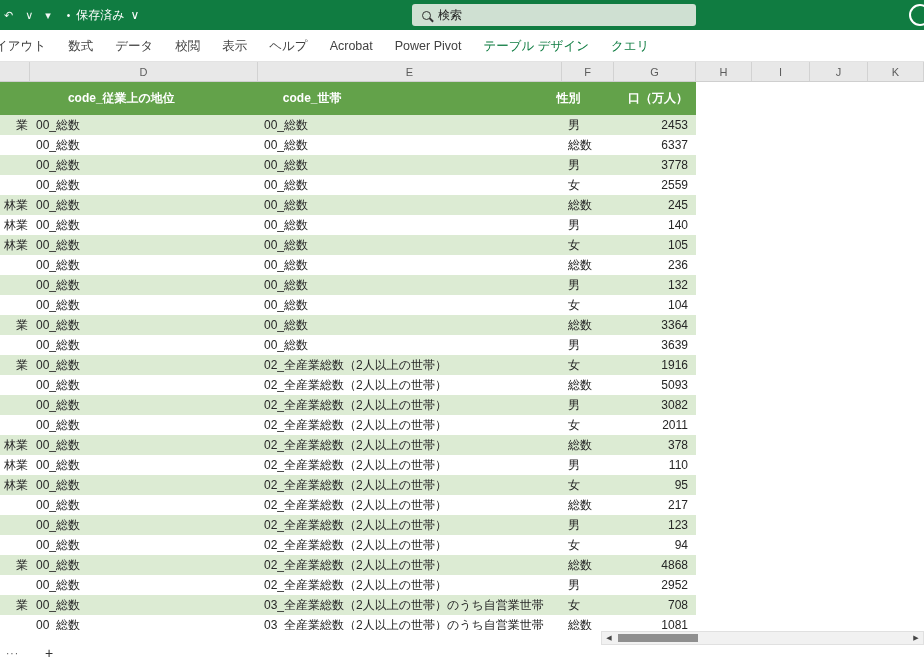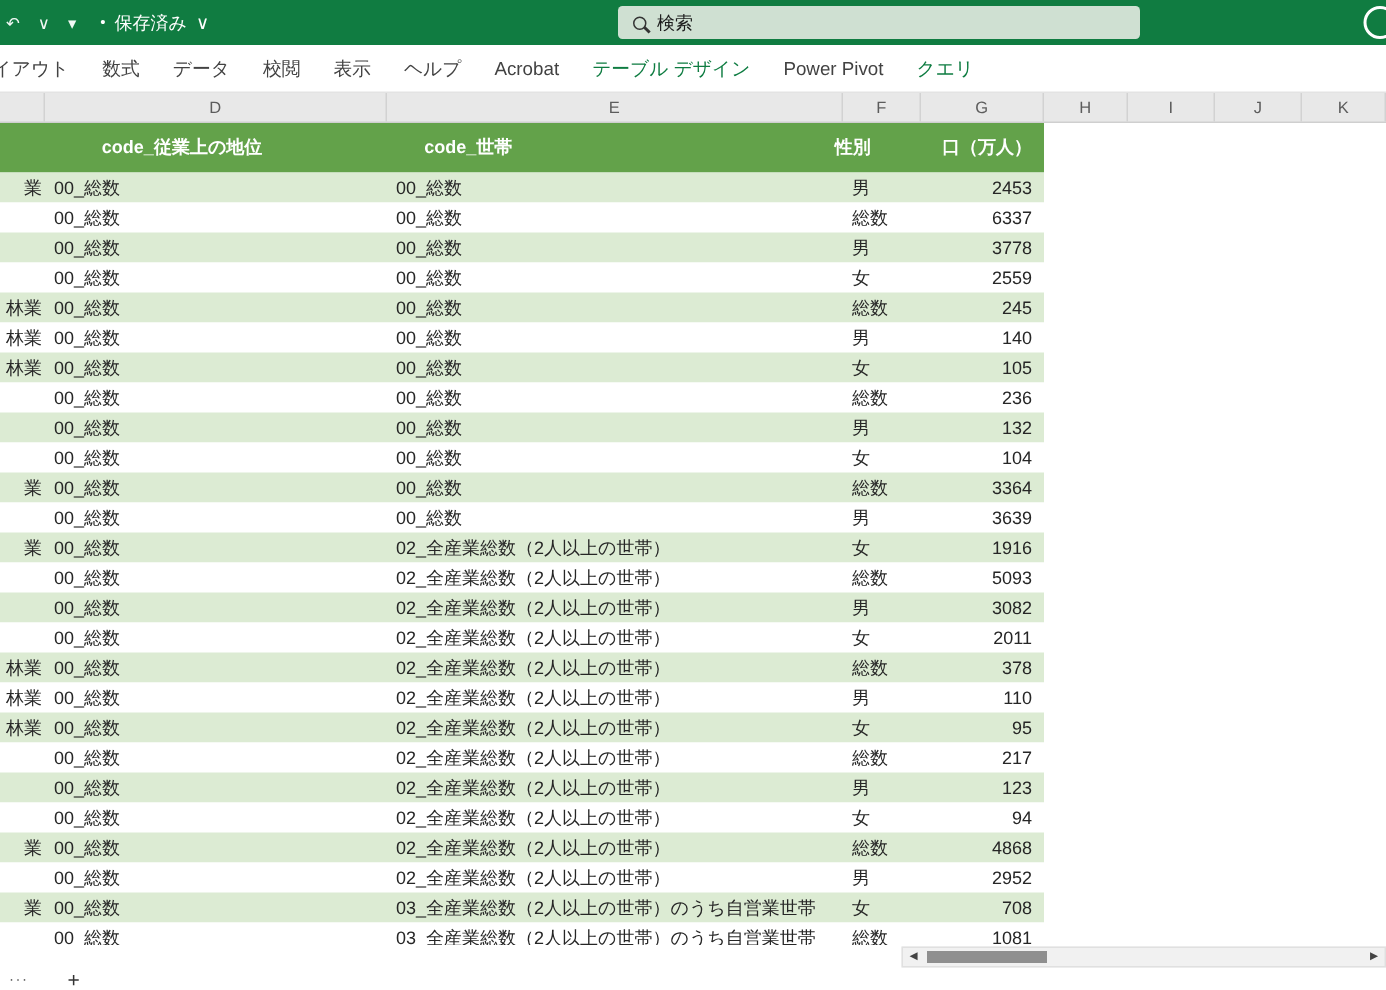--- a/index.html
+++ b/index.html
@@ -6,21 +6,21 @@
   html,body { margin:0; padding:0; }
   body { font-family:"Liberation Sans","DejaVu Sans",sans-serif; }
   .screen { position:relative; width:924px; height:660px; overflow:hidden; background:#fff; }
 
   
   .titlebar { position:relative; height:30px; background:#107C41; color:#fff; display:flex; align-items:center; }
   .qat { display:flex; align-items:center; gap:12px; padding-left:4px; margin-right:16px; font-size:11px; }
   .qat span { cursor:default; opacity:.95; }
   .filename { font-size:12px; white-space:nowrap; display:flex; gap:6px; align-items:center; }
   .filename .dot { font-size:10px; }
-  .searchbox { position:absolute; left:412px; top:4px; width:348px; height:22px; background:#cfe0d2; border-radius:3px; display:flex; align-items:center; padding-left:10px; gap:7px; color:#1c1c1c; font-size:12px; }
+  .searchbox { position:absolute; left:412px; top:4px; width:284px; height:22px; background:#cfe0d2; border-radius:3px; display:flex; align-items:center; padding-left:10px; gap:7px; color:#1c1c1c; font-size:12px; }
   .mag { position:relative; width:9px; height:9px; border:1.5px solid #333; border-radius:50%; display:inline-block; flex:0 0 auto; }
   .mag::after { content:""; position:absolute; width:5px; height:1.5px; background:#333; transform:rotate(45deg); right:-4px; bottom:-2px; }
   .avatar { position:absolute; right:-7px; top:4px; width:22px; height:22px; border:2px solid #fff; border-radius:50%; background:#107C41; }
 
   
   .ribbon { height:32px; background:#fff; border-bottom:1px solid #e3e3e3; display:flex; align-items:center; }
   .ribbon .tab { font-size:12.5px; color:#424242; padding:0 11px; line-height:32px; white-space:nowrap; cursor:default; }
   .ribbon div.tab:first-of-type { margin-left:-16px; }
   .ribbon .tab.contextual { color:#0e7c41; }
 
@@ -105,26 +105,26 @@
       </div>
 
       <div class="tab normal">
         <span>ヘルプ</span>
       </div>
 
       <div class="tab normal">
         <span>Acrobat</span>
       </div>
 
+      <div class="tab normal">
+        <span>Power Pivot</span>
+      </div>
+
       <div class="tab contextual">
         <span>テーブル デザイン</span>
-      </div>
-
-      <div class="tab normal">
-        <span>Power Pivot</span>
       </div>
 
       <div class="tab contextual">
         <span>クエリ</span>
       </div>
     </div>
 
   <div class="colheaders">
     <div class="ch wC"></div>
     <div class="ch wD">D</div>

